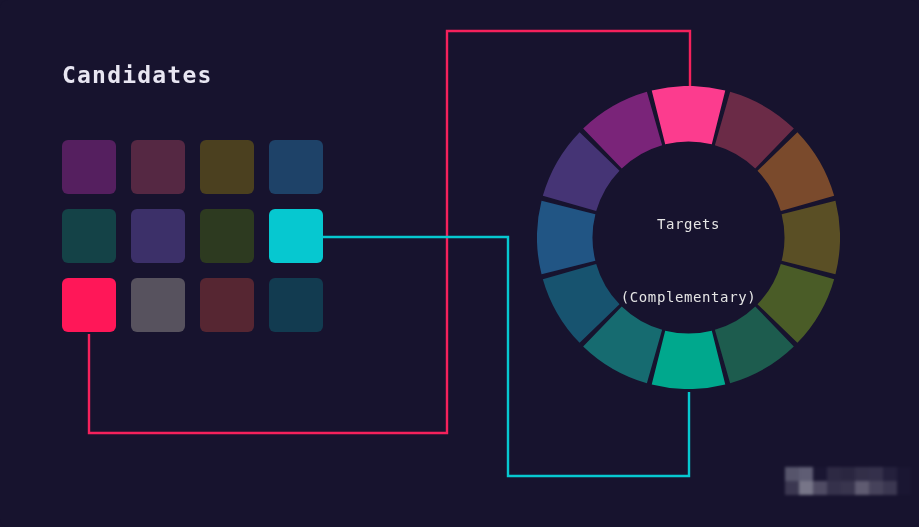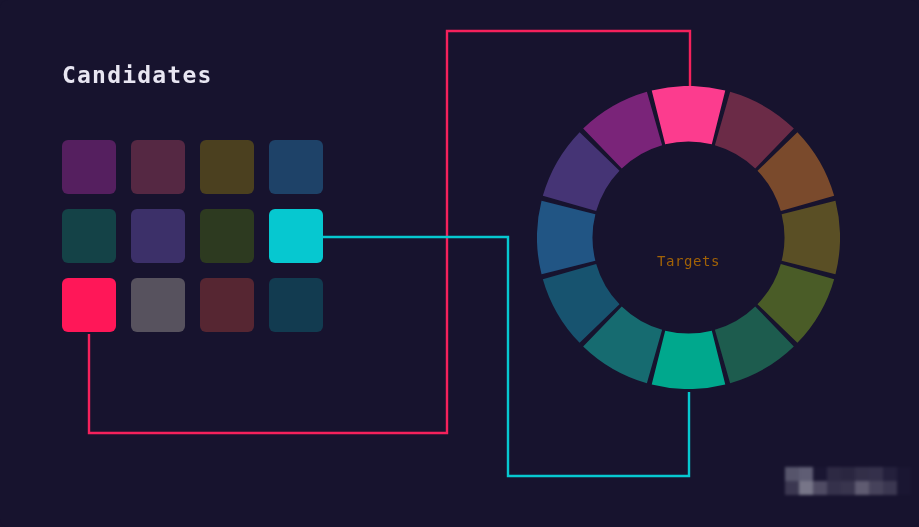--- a/index.html
+++ b/index.html
@@ -63,21 +63,21 @@
     width: 303px;
     height: 303px;
     display: flex;
     flex-direction: column;
     align-items: center;
     justify-content: center;
     gap: 11px;
     pointer-events: none;
   }
   .wheel-label-line {
-    color: #a16207;
+    color: #e5e5e5;
     font-size: 14px;
     letter-spacing: 0.6px;
     font-family: "DejaVu Sans Mono", "Liberation Mono", monospace;
     margin-top: 46px;
   }
   #watermark {
     position: absolute;
     right: 8px;
     bottom: 32px;
     width: 126px;
@@ -126,20 +126,21 @@
         <path d="M 256.8358060130361 260.3880983927262 A 151.5 151.5 0 0 1 193.13195637136232 297.167533131762 L 177.88064562145732 243.80417941022543 A 96 96 0 0 0 218.2474414340031 220.49839898152948 Z" fill="#1d5c4e"></path>
         <path d="M 188.27943473903582 298.46776238439844 A 151.5 151.5 0 0 1 114.72056526096421 298.4677623843985 L 128.19421957130405 244.6280870554604 A 96 96 0 0 0 174.80578042869598 244.6280870554604 Z" fill="#00a88d"></path>
         <path d="M 109.86804362863768 297.167533131762 A 151.5 151.5 0 0 1 46.16419398696388 260.3880983927262 L 84.7525585659969 220.49839898152948 A 96 96 0 0 0 125.1193543785427 243.80417941022546 Z" fill="#166b70"></path>
         <path d="M 42.61190160727381 256.8358060130361 A 151.5 151.5 0 0 1 5.8324668682379865 193.13195637136232 L 59.195820589774556 177.8806456214573 A 96 96 0 0 0 82.50160101847054 218.2474414340031 Z" fill="#17536f"></path>
         <path d="M 4.532237615601559 188.27943473903585 A 151.5 151.5 0 0 1 4.532237615601559 114.7205652609642 L 58.37191294453959 128.19421957130405 A 96 96 0 0 0 58.37191294453959 174.80578042869598 Z" fill="#215584"></path>
         <path d="M 5.8324668682379865 109.86804362863765 A 151.5 151.5 0 0 1 42.61190160727378 46.164193986963895 L 82.50160101847051 84.75255856599692 A 96 96 0 0 0 59.19582058977457 125.11935437854268 Z" fill="#453475"></path>
         <path d="M 46.164193986963866 42.61190160727381 A 151.5 151.5 0 0 1 109.86804362863768 5.8324668682379865 L 125.1193543785427 59.195820589774556 A 96 96 0 0 0 84.7525585659969 82.50160101847054 Z" fill="#7a2479"></path>
       </svg>
     <div id="wheel-label">
       <div class="wheel-label-line">Targets</div>
+      <div class="wheel-label-line">(Complementary)</div>
     </div>
   </div>
 
   <div id="watermark">
       <div style="background: rgb(138, 138, 158);"></div>
       <div style="background: rgb(154, 154, 174);"></div>
       <div style="background: rgb(29, 25, 54);"></div>
       <div style="background: rgb(63, 59, 85);"></div>
       <div style="background: rgb(59, 55, 80);"></div>
       <div style="background: rgb(74, 70, 95);"></div>

